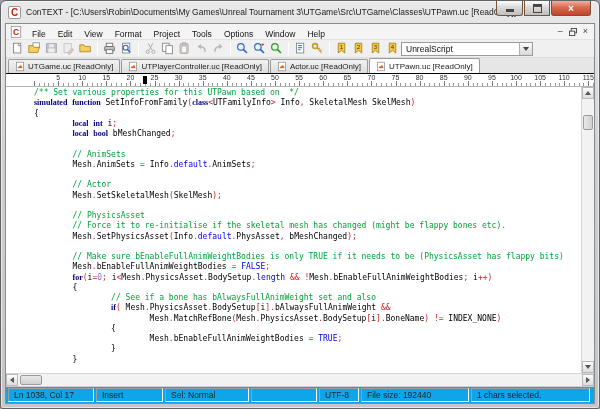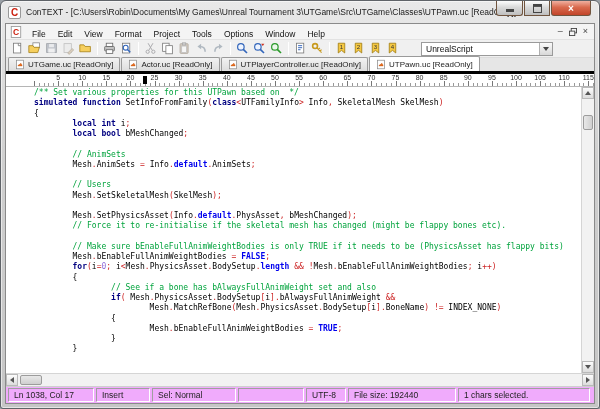--- a/index.html
+++ b/index.html
@@ -27,47 +27,47 @@
   .mdi-icon{width:12px;height:12px;margin-right:4px;flex:none;}
   .menu-item{font-size:8.5px;color:#111;padding:2px 6px;}
   .mdi-btns{margin-left:auto;display:flex;align-items:center;gap:6px;padding-right:2px;}
   .mdi-b{font-size:9px;color:#444;line-height:9px;}
   
   .toolbar{height:18px;background:#f0f0f0;display:flex;align-items:center;padding:0 3px;border-bottom:1px solid #dcdcdc;}
   .tbtn{width:17px;height:16px;display:flex;align-items:center;justify-content:center;border-radius:2px;}
   .tbtn svg{width:13px;height:13px;}
   .tbtn.disabled{opacity:.45;filter:grayscale(60%);}
   .tsep{width:1px;height:13px;background:#c2c2c2;border-right:1px solid #fff;margin:0 3px;}
-  .combo{display:flex;align-items:center;height:14px;width:132px;border:1px solid #9a9a9a;background:#fff;margin-left:20px;}
+  .combo{display:flex;align-items:center;height:14px;width:132px;border:1px solid #9a9a9a;background:#fff;margin-left:0;}
   .combo-text{font-size:8.5px;padding:0 4px;flex:1;color:#111;white-space:nowrap;overflow:hidden;}
   .combo-btn{width:13px;height:12px;background:linear-gradient(#fafafa,#d8d8d8);border-left:1px solid #b0b0b0;
     display:flex;align-items:center;justify-content:center;}
   .arr-down{width:0;height:0;border-left:3px solid transparent;border-right:3px solid transparent;border-top:4px solid #444;}
   
-  .tabbar{height:16px;background:#e6e6e6;display:flex;align-items:flex-end;padding:1px 2px 0 2px;border-bottom:3px solid #000000;}
+  .tabbar{height:16px;background:#e6e6e6;display:flex;align-items:flex-end;padding:1px 2px 0 2px;border-bottom:1px solid #000000;}
   .tab{display:flex;align-items:center;gap:3px;height:14px;padding:0 6px;margin-right:1px;font-size:8px;color:#222;
     background:linear-gradient(#f2f2f2,#ddd);border:1px solid #9a9a9a;border-bottom:none;border-radius:2px 2px 0 0;white-space:nowrap;}
   .tab.active{background:#fff;height:15px;position:relative;z-index:2;}
   .tab svg{width:10px;height:11px;flex:none;}
   
   .ruler{height:13px;background:#fff;border-bottom:1px solid #b5b5b5;position:relative;overflow:hidden;}
   .rlabel{position:absolute;top:0;font-size:7px;color:#333;transform:translateX(-50%);line-height:8px;}
   .ticks-minor{position:absolute;bottom:0;left:28px;right:0;height:3px;
     background:repeating-linear-gradient(to right,#999 0 1px,transparent 1px 4.82px);}
   .ticks-major{position:absolute;bottom:0;left:28px;right:0;height:5px;
     background:repeating-linear-gradient(to right,#777 0 1px,transparent 1px 24.1px);}
   .rmarker{position:absolute;top:2px;width:4px;height:8px;background:#000;}
   
   .code-wrap{flex:1;position:relative;background:#fff;overflow:hidden;}
   .code{position:absolute;inset:0 13px 0 0;padding:1px 0 0 28px;font-family:"DejaVu Sans Mono","Liberation Mono",monospace;
     font-size:8px;line-height:10.25px;color:var(--pl,#000);}
   .cline{white-space:pre;height:10.25px;}
   .tc{color:var(--cmt,#00A33C);}
-  .tk{color:var(--kw,#000080);font-weight:bold;}
-  .tK{color:var(--kw2,#0000EE);font-weight:bold;text-align:right;}
+  .tk{color:var(--kw,#000080);font-weight:bold;font-family:Liberation Serif, serif;}
+  .tK{color:var(--kw2,#0000EE);font-weight:normal;text-align:right;}
   .tn{color:var(--num,#9370DB);}
   .ts{color:var(--sym,#CC2222);}
   .tp{color:#000;}
   
   .vscroll{position:absolute;top:0;right:0;bottom:0;width:13px;background:#f2f2f2;border-left:1px solid #d5d5d5;}
   .sbtn{position:absolute;left:0;right:0;height:12px;background:linear-gradient(#fcfcfc,#dcdcdc);border:1px solid #b9b9b9;
     display:flex;align-items:center;justify-content:center;}
   .sbtn.up{top:0;} .sbtn.down{bottom:0;}
   .tri-up{width:0;height:0;border-left:3px solid transparent;border-right:3px solid transparent;border-bottom:4px solid #555;}
   .tri-down{width:0;height:0;border-left:3px solid transparent;border-right:3px solid transparent;border-top:4px solid #555;}
@@ -75,21 +75,21 @@
   .tri-right{width:0;height:0;border-top:3px solid transparent;border-bottom:3px solid transparent;border-left:4px solid #555;}
   .vthumb{position:absolute;left:1px;right:1px;top:28px;height:15px;background:linear-gradient(90deg,#e8e8e8,#cfcfcf);
     border:1px solid #9c9c9c;border-radius:2px;}
   .hscroll{height:13px;background:#f2f2f2;border-top:1px solid #d5d5d5;position:relative;}
   .hbtn{position:absolute;top:0;bottom:0;width:12px;background:linear-gradient(#fcfcfc,#dcdcdc);border:1px solid #b9b9b9;
     display:flex;align-items:center;justify-content:center;}
   .hbtn.left{left:0;} .hbtn.right{right:0;}
   .hthumb{position:absolute;top:1px;bottom:1px;left:14px;width:22px;background:linear-gradient(#e8e8e8,#cfcfcf);
     border:1px solid #9c9c9c;border-radius:2px;}
   
-  .statusbar{height:17px;background:#f0abfc;display:flex;align-items:stretch;padding:1px 2px;border-top:1px solid #cfcfcf;}
+  .statusbar{height:17px;background:#0ea5e9;display:flex;align-items:stretch;padding:1px 2px;border-top:1px solid #cfcfcf;}
   .scell{border:1px solid;border-color:#9f9f9f #ffffff #ffffff #9f9f9f;margin-right:2px;font-size:8.5px;color:#222;
     display:flex;align-items:center;padding:0 5px;white-space:nowrap;overflow:hidden;}
 </style>
 </head>
 <body>
 
 <div class="window">
   <div class="titlebar">
     <span class="app-icon">C</span>
     <span class="title-text">ConTEXT - [C:\Users\Robin\Documents\My Games\Unreal Tournament 3\UTGame\Src\UTGame\Classes\UTPawn.uc [ReadOnly]]</span>
@@ -276,28 +276,28 @@
             <rect x="2" y="1" width="10" height="12" fill="#fff" stroke="#888"></rect>
             <path d="M4 9c1.5-3 3-1 4-4 .8 1.5 2 2 2 4z" fill="#e8701e" stroke="#b84a10" stroke-width="0.5"></path>
           </svg>
           <span>UTGame.uc [ReadOnly]</span>
         </span>
         <span class="tab">
           <svg viewBox="0 0 14 14">
             <rect x="2" y="1" width="10" height="12" fill="#fff" stroke="#888"></rect>
             <path d="M4 9c1.5-3 3-1 4-4 .8 1.5 2 2 2 4z" fill="#e8701e" stroke="#b84a10" stroke-width="0.5"></path>
           </svg>
-          <span>Actor.uc [ReadOnly]</span>
+          <span>UTPlayerController.uc [ReadOnly]</span>
         </span>
         <span class="tab">
           <svg viewBox="0 0 14 14">
             <rect x="2" y="1" width="10" height="12" fill="#fff" stroke="#888"></rect>
             <path d="M4 9c1.5-3 3-1 4-4 .8 1.5 2 2 2 4z" fill="#e8701e" stroke="#b84a10" stroke-width="0.5"></path>
           </svg>
-          <span>UTPlayerController.uc [ReadOnly]</span>
+          <span>Actor.uc [ReadOnly]</span>
         </span>
         <span class="tab active">
           <svg viewBox="0 0 14 14">
             <rect x="2" y="1" width="10" height="12" fill="#fff" stroke="#888"></rect>
             <path d="M4 9c1.5-3 3-1 4-4 .8 1.5 2 2 2 4z" fill="#e8701e" stroke="#b84a10" stroke-width="0.5"></path>
           </svg>
           <span>UTPawn.uc [ReadOnly]</span>
         </span>
       </div>
 
@@ -334,25 +334,26 @@
       <div class="code" id="code">
           <div class="cline"><span class="tc">/** Set various properties for this UTPawn based on  */</span></div>
           <div class="cline"><span class="tk">simulated</span><span class="tp"> </span><span class="tk">function</span><span class="tp"> SetInfoFromFamily</span><span class="ts">(</span><span class="tk">class</span><span class="ts">&lt;</span><span class="tp">UTFamilyInfo</span><span class="ts">&gt;</span><span class="tp"> Info</span><span class="ts">,</span><span class="tp"> SkeletalMesh SkelMesh</span><span class="ts">)</span></div>
           <div class="cline"><span class="tp">{</span></div>
           <div class="cline"><span class="tp">        </span><span class="tk">local</span><span class="tp"> </span><span class="tk">int</span><span class="tp"> i</span><span class="ts">;</span></div>
           <div class="cline"><span class="tp">        </span><span class="tk">local</span><span class="tp"> </span><span class="tk">bool</span><span class="tp"> bMeshChanged</span><span class="ts">;</span></div>
           <div class="cline">&nbsp;</div>
           <div class="cline"><span class="tp">        </span><span class="tc">// AnimSets</span></div>
           <div class="cline"><span class="tp">        Mesh</span><span class="ts">.</span><span class="tp">AnimSets </span><span class="ts">=</span><span class="tp"> Info</span><span class="ts">.</span><span class="tK">default</span><span class="ts">.</span><span class="tp">AnimSets</span><span class="ts">;</span></div>
           <div class="cline">&nbsp;</div>
-          <div class="cline"><span class="tp">        </span><span class="tc">// Users</span></div>
+          <div class="cline"><span class="tp">        </span><span class="tc">// Actor</span></div>
           <div class="cline"><span class="tp">        Mesh</span><span class="ts">.</span><span class="tp">SetSkeletalMesh</span><span class="ts">(</span><span class="tp">SkelMesh</span><span class="ts">);</span></div>
           <div class="cline">&nbsp;</div>
+          <div class="cline"><span class="tp">        </span><span class="tc">// PhysicsAsset</span></div>
+          <div class="cline"><span class="tp">        </span><span class="tc">// Force it to re-initialise if the skeletal mesh has changed (might be flappy bones etc).</span></div>
           <div class="cline"><span class="tp">        Mesh</span><span class="ts">.</span><span class="tp">SetPhysicsAsset</span><span class="ts">(</span><span class="tp">Info</span><span class="ts">.</span><span class="tK">default</span><span class="ts">.</span><span class="tp">PhysAsset</span><span class="ts">,</span><span class="tp"> bMeshChanged</span><span class="ts">);</span></div>
-          <div class="cline"><span class="tp">        </span><span class="tc">// Force it to re-initialise if the skeletal mesh has changed (might be flappy bones etc).</span></div>
           <div class="cline">&nbsp;</div>
           <div class="cline"><span class="tp">        </span><span class="tc">// Make sure bEnableFullAnimWeightBodies is only TRUE if it needs to be (PhysicsAsset has flappy bits)</span></div>
           <div class="cline"><span class="tp">        Mesh</span><span class="ts">.</span><span class="tp">bEnableFullAnimWeightBodies </span><span class="ts">=</span><span class="tp"> </span><span class="tK">FALSE</span><span class="ts">;</span></div>
           <div class="cline"><span class="tp">        </span><span class="tk">for</span><span class="ts">(</span><span class="tp">i</span><span class="ts">=</span><span class="tn">0</span><span class="ts">;</span><span class="tp"> i</span><span class="ts">&lt;</span><span class="tp">Mesh</span><span class="ts">.</span><span class="tp">PhysicsAsset</span><span class="ts">.</span><span class="tp">BodySetup</span><span class="ts">.</span><span class="tK">length</span><span class="tp"> </span><span class="ts">&amp;&amp;</span><span class="tp"> </span><span class="ts">!</span><span class="tp">Mesh</span><span class="ts">.</span><span class="tp">bEnableFullAnimWeightBodies</span><span class="ts">;</span><span class="tp"> i</span><span class="ts">++</span><span class="ts">)</span></div>
           <div class="cline"><span class="tp">        {</span></div>
           <div class="cline"><span class="tp">                </span><span class="tc">// See if a bone has bAlwaysFullAnimWeight set and also</span></div>
           <div class="cline"><span class="tp">                </span><span class="tk">if</span><span class="ts">(</span><span class="tp"> Mesh</span><span class="ts">.</span><span class="tp">PhysicsAsset</span><span class="ts">.</span><span class="tp">BodySetup</span><span class="ts">[</span><span class="tp">i</span><span class="ts">]</span><span class="ts">.</span><span class="tp">bAlwaysFullAnimWeight </span><span class="ts">&amp;&amp;</span></div>
           <div class="cline"><span class="tp">                        Mesh</span><span class="ts">.</span><span class="tp">MatchRefBone</span><span class="ts">(</span><span class="tp">Mesh</span><span class="ts">.</span><span class="tp">PhysicsAsset</span><span class="ts">.</span><span class="tp">BodySetup</span><span class="ts">[</span><span class="tp">i</span><span class="ts">]</span><span class="ts">.</span><span class="tp">BoneName</span><span class="ts">)</span><span class="tp"> </span><span class="ts">!=</span><span class="tp"> INDEX_NONE</span><span class="ts">)</span></div>
           <div class="cline"><span class="tp">                {</span></div>
           <div class="cline"><span class="tp">                        Mesh</span><span class="ts">.</span><span class="tp">bEnableFullAnimWeightBodies </span><span class="ts">=</span><span class="tp"> </span><span class="tK">TRUE</span><span class="ts">;</span></div>
@@ -375,21 +376,21 @@
           <span class="tri-left"></span>
         </div>
       <div class="hthumb"></div>
       <div class="hbtn right">
           <span class="tri-right"></span>
         </div>
     </div>
 
     <div class="statusbar">
       <div class="scell" style="width:86px">Ln 1038, Col 17</div>
-      <div class="scell" style="width:54px">Insert</div>
+      <div class="scell" style="width:67px">Insert</div>
       <div class="scell" style="width:84px">Sel: Normal</div>
       <div class="scell" style="width:66px"></div>
       <div class="scell" style="width:40px">UTF-8</div>
       <div class="scell" style="width:108px">File size: 192440</div>
       <div class="scell" style="flex:1">1 chars selected.</div>
     </div>
 
   </div>
 </div>
 

